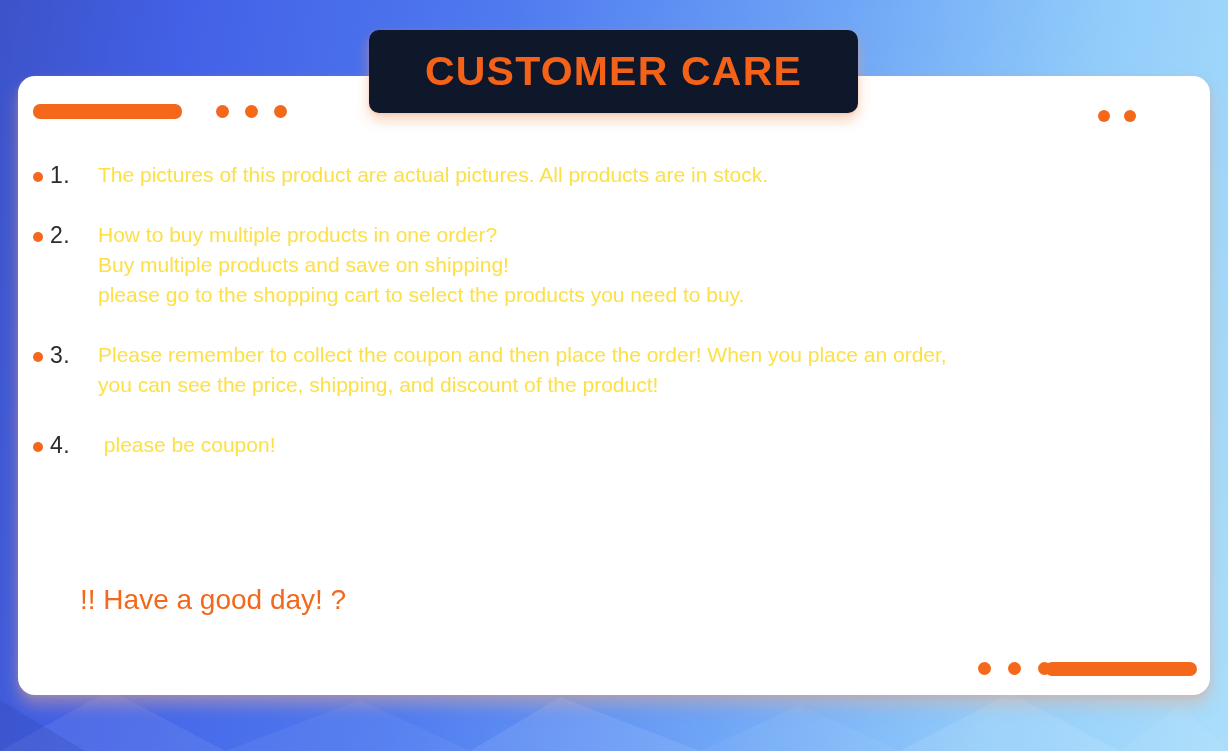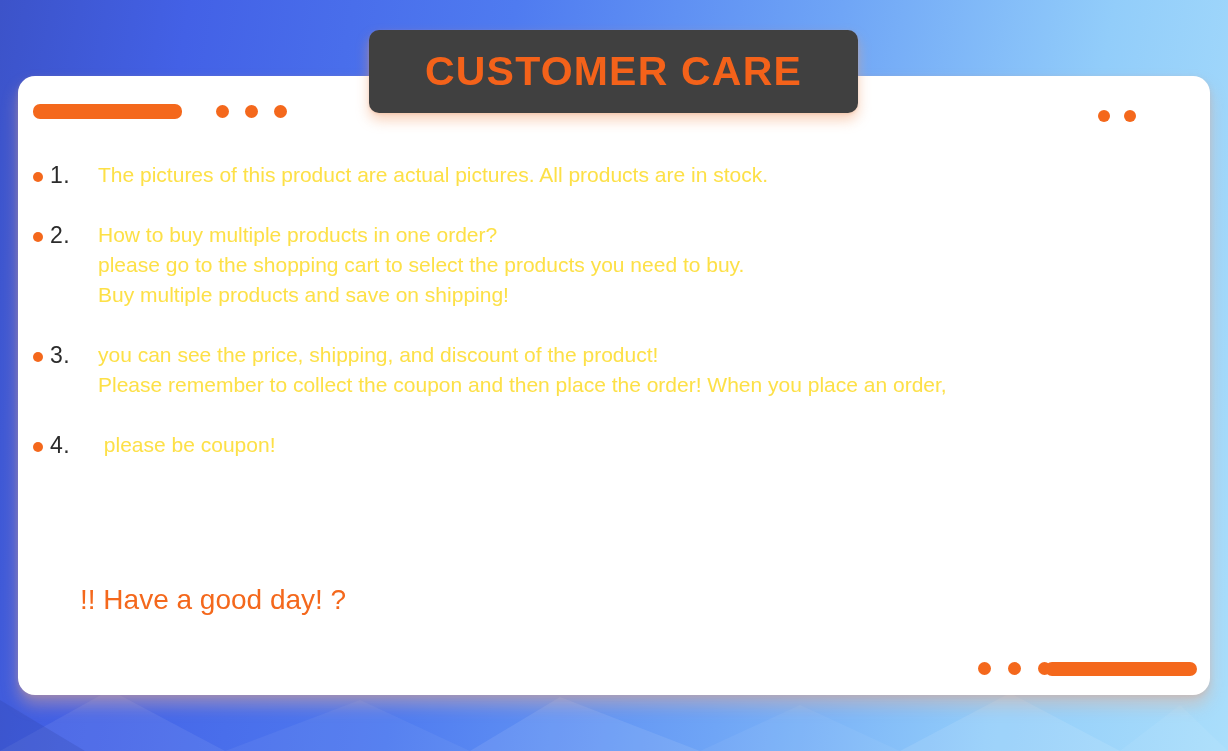--- a/index.html
+++ b/index.html
@@ -53,21 +53,21 @@
                 0 2px 5px rgba(200, 150, 130, 0.25);
   }
 
   
   .title-plate {
     position: absolute;
     left: 369px;
     top: 30px;
     width: 489px;
     height: 83px;
-    background: #404040;
+    background: #0f172a;
     border-radius: 10px;
     box-shadow: 0 7px 13px rgba(243, 160, 110, 0.48),
                 0 1px 3px rgba(220, 150, 120, 0.3);
     display: flex;
     align-items: center;
     justify-content: center;
   }
   .title-text {
     color: #F4621A;
     font-size: 41px;
@@ -201,31 +201,31 @@
       <div class="lines">
         <span class="ln">The pictures of this product are actual pictures. All products are in stock.</span>
       </div>
     </div>
 
     <div class="item gap-2">
       <span class="bullet"></span>
       <span class="num">2.</span>
       <div class="lines">
         <span class="ln">How to buy multiple products in one order?</span>
+        <span class="ln">Buy multiple products and save on shipping!</span>
         <span class="ln">please go to the shopping cart to select the products you need to buy.</span>
-        <span class="ln">Buy multiple products and save on shipping!</span>
       </div>
     </div>
 
     <div class="item gap-3">
       <span class="bullet"></span>
       <span class="num">3.</span>
       <div class="lines">
+        <span class="ln">Please remember to collect the coupon and then place the order! When you place an order,</span>
         <span class="ln">you can see the price, shipping, and discount of the product!</span>
-        <span class="ln">Please remember to collect the coupon and then place the order! When you place an order,</span>
       </div>
     </div>
 
     <div class="item">
       <span class="bullet"></span>
       <span class="num">4.</span>
       <div class="lines">
         <span class="ln"> please be coupon!</span>
       </div>
     </div>

